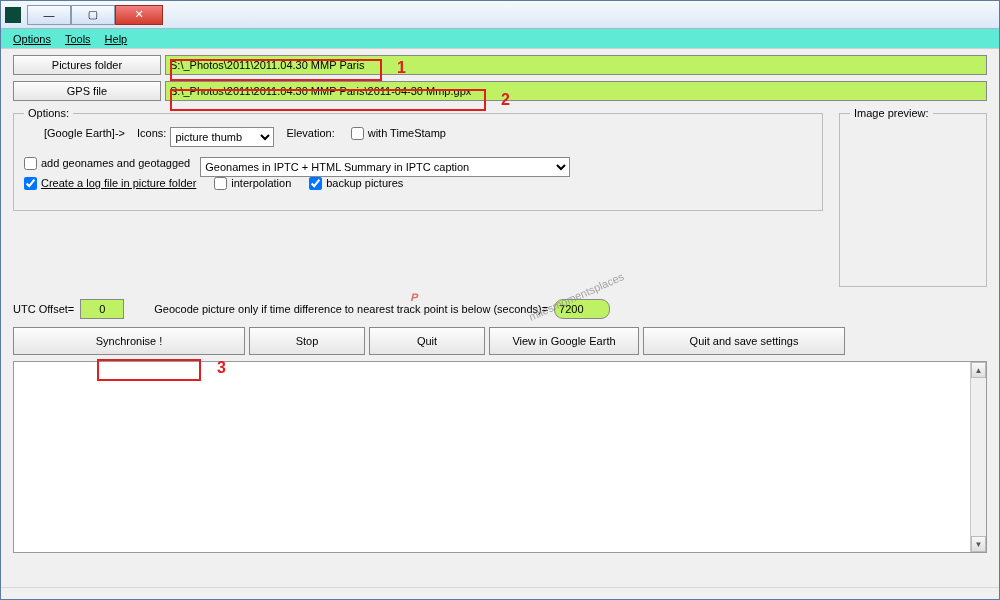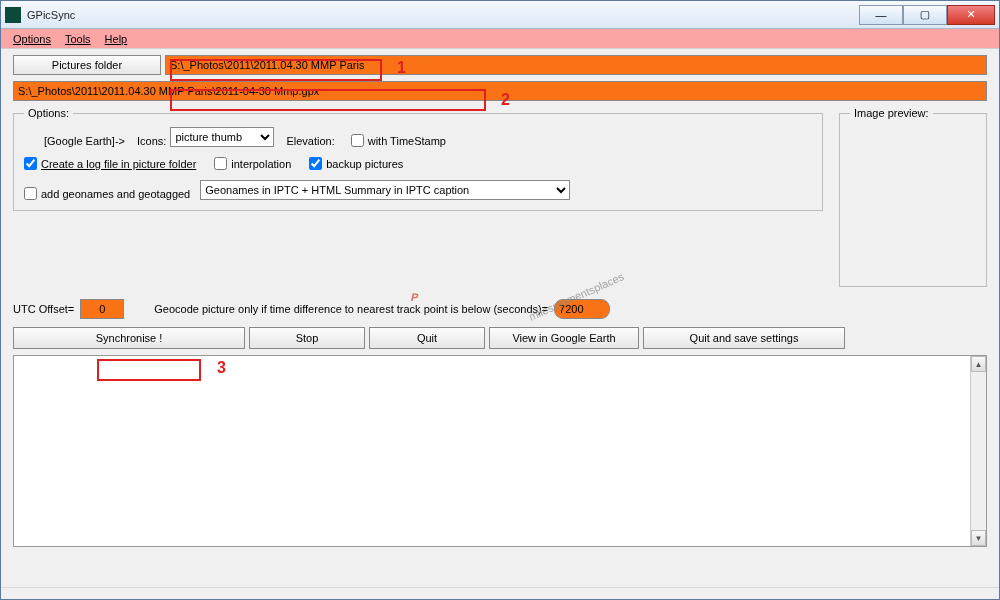--- a/index.html
+++ b/index.html
@@ -4,60 +4,59 @@
 <style>
   * { box-sizing: border-box; font-family: Tahoma, Arial, sans-serif; font-size: 11px; }
   html, body { margin:0; padding:0; background:#fff; }
   .window { width:1000px; height:600px; border:1px solid #5a7aa0; background:#f0f0f0; position:relative; overflow:hidden; }
   .titlebar { height:28px; background:linear-gradient(#f5f9fe,#dce8f7); border-bottom:1px solid #a8b8cc; display:flex; align-items:center; padding:0 4px; }
   .app-icon { width:16px; height:16px; background:#0a4a3a; margin-right:6px; }
   .title-text { flex:1; color:#222; }
   .win-btns { display:flex; gap:0; }
   .win-btn { width:44px; height:20px; border:1px solid #8a9bad; background:linear-gradient(#f7fbff,#d2e2f4); display:flex; align-items:center; justify-content:center; font-size:11px; }
   .win-btn.close { background:linear-gradient(#f08080,#d43b2a); color:#fff; width:48px; border-color:#a02a20; }
-  .menubar { height:20px; background:#fca5a5; border-bottom:1px solid #d0d0d0; display:flex; align-items:center; padding:0 6px; gap:2px; }
+  .menubar { height:20px; background:#5eead4; border-bottom:1px solid #d0d0d0; display:flex; align-items:center; padding:0 6px; gap:2px; }
   .menu-item { padding:2px 6px; text-decoration:underline; text-decoration-style:solid; cursor:default; }
   .content { padding:6px 12px 8px 12px; }
   .row { display:flex; align-items:center; margin-bottom:6px; }
   .row-btn { width:148px; height:20px; text-align:center; border:1px solid #888; background:linear-gradient(#fdfdfd,#e6e6e6); margin-right:4px; }
   .path-input { flex:1; height:20px; border:1px solid #999; background:#fff; padding:2px 4px; }
   .red-mark { position:absolute; border:2px solid #e02020; pointer-events:none; }
   .red-num { position:absolute; color:#e02020; font-weight:bold; font-size:16px; }
   fieldset { border:1px solid #bcbcbc; margin:0 0 8px 0; padding:8px 10px 10px 10px; }
   legend { padding:0 4px; }
-  .opt-row { display:flex; align-items:flex-end; margin-bottom:10px; flex-wrap:nowrap; }
+  .opt-row { display:flex; align-items:flex-start; margin-bottom:10px; flex-wrap:nowrap; }
   .spacer { width:12px; }
   select { border:1px solid #888; background:#fff; height:20px; font-size:11px; }
-  input[type=text] { border:1px solid #888; background:#f97316; height:20px; padding:0 4px; font-size:11px; }
+  input[type=text] { border:1px solid #888; background:#bef264; height:20px; padding:0 4px; font-size:11px; }
   input[type=checkbox] { margin:0 4px 0 0; vertical-align:middle; }
   label { vertical-align:middle; }
   .underlined { text-decoration:underline; }
   .columns { display:flex; gap:8px; }
   .left-col { flex:1; }
   .preview { width:156px;padding-left:8px; }
   fieldset.preview-fs { height:180px; }
   .utc-row { display:flex; align-items:center; gap:6px; margin:4px 0 8px 0; }
   .btn-row { display:flex; gap:4px; margin-bottom:6px; }
-  .btn { height:22px; border:1px solid #888; background:linear-gradient(#fdfdfd,#e6e6e6); text-align:center; display:flex; align-items:center; justify-content:center; }
+  .btn { height:28px; border:1px solid #888; background:linear-gradient(#fdfdfd,#e6e6e6); text-align:center; display:flex; align-items:center; justify-content:center; }
   .log-wrap { position:relative; border:1px solid #999; background:#fff; height:192px; }
   .log { width:calc(100% - 16px); height:100%; border:none; resize:none; background:#fff; }
   .vscroll { position:absolute; right:0; top:0; width:16px; height:100%; background:#eee; border-left:1px solid #c8c8c8; display:flex; flex-direction:column; }
   .sbtn { height:16px; background:linear-gradient(#f8f8f8,#dedede); border:1px solid #bbb; display:flex; align-items:center; justify-content:center; font-size:8px; color:#555; }
   .strack { flex:1; background:#efefef; }
   .status-bar { position:absolute; left:0; right:0; bottom:0; height:12px; background:#f0f0f0; border-top:1px solid #d8d8d8; }
   .watermark { position:absolute; left:410px; top:210px; pointer-events:none; opacity:0.75; }
   .watermark svg { width:220px; height:120px; }
 </style>
 </head>
 <body>
 
 <div class="window">
   <div class="titlebar">
     <div class="app-icon"></div>
-    <div class="title-text">GPicSync</div>
     <div class="win-btns">
       <div class="win-btn">—</div>
       <div class="win-btn">▢</div>
       <div class="win-btn close">✕</div>
     </div>
   </div>
 
   <div class="menubar">
     <div class="menu-item">Options</div>
     <div class="menu-item">Tools</div>
@@ -65,20 +64,21 @@
   </div>
 
   <div class="content">
 
     <div class="row">
       <button class="row-btn">Pictures folder</button>
       <input class="path-input" type="text" value="S:\_Photos\2011\2011.04.30 MMP Paris" style="">
     </div>
 
     <div class="row">
+      <button class="row-btn">GPS file</button>
       <input class="path-input" type="text" value="S:\_Photos\2011\2011.04.30 MMP Paris\2011-04-30 Mmp.gpx" style="">
     </div>
 
     <div class="columns">
       <div class="left-col">
         <fieldset>
           <legend>Options:</legend>
 
           <div class="opt-row">
             <span style="margin-left:20px">[Google Earth]-&gt;</span>
@@ -90,38 +90,38 @@
             </select>
             <span class="spacer"></span>
             <span>Elevation:</span>
             <span style="width:4px"></span>
             <span class="spacer"></span>
             <input type="checkbox" style="">
             <label>with TimeStamp</label>
           </div>
 
 
+          <div class="opt-row" style="margin-bottom:0">
+            <input type="checkbox" style="">
+            <label>add geonames and geotagged</label>
+            <span style="width:10px"></span>
+            <select style="width:370px">
+              <option>Geonames in IPTC + HTML Summary in IPTC caption</option>
+            </select>
+          </div>
+
           <div class="opt-row">
             <input type="checkbox" checked="" style="">
             <label class="underlined">Create a log file in picture folder</label>
             <span style="width:18px"></span>
             <input type="checkbox" style="">
             <label>interpolation</label>
             <span style="width:18px"></span>
             <input type="checkbox" checked="" style="">
             <label>backup pictures</label>
-          </div>
-
-          <div class="opt-row" style="margin-bottom:0">
-            <input type="checkbox" style="">
-            <label>add geonames and geotagged</label>
-            <span style="width:10px"></span>
-            <select style="width:370px">
-              <option>Geonames in IPTC + HTML Summary in IPTC caption</option>
-            </select>
           </div>
         </fieldset>
       </div>
       <div class="preview">
         <fieldset class="preview-fs">
           <legend>Image preview:</legend>
         </fieldset>
       </div>
     </div>
 

